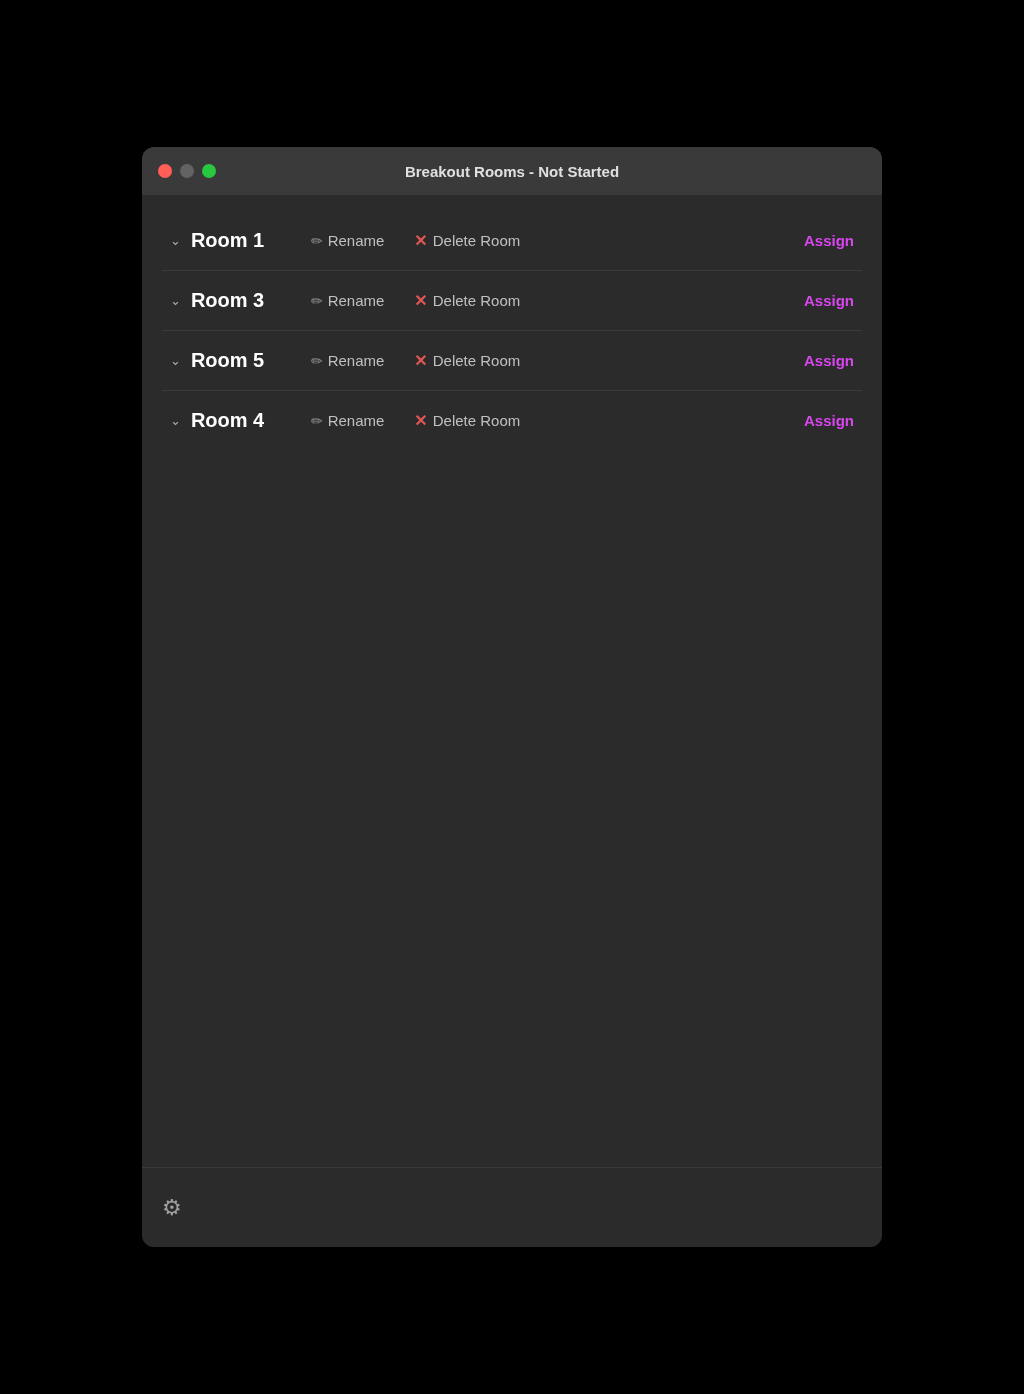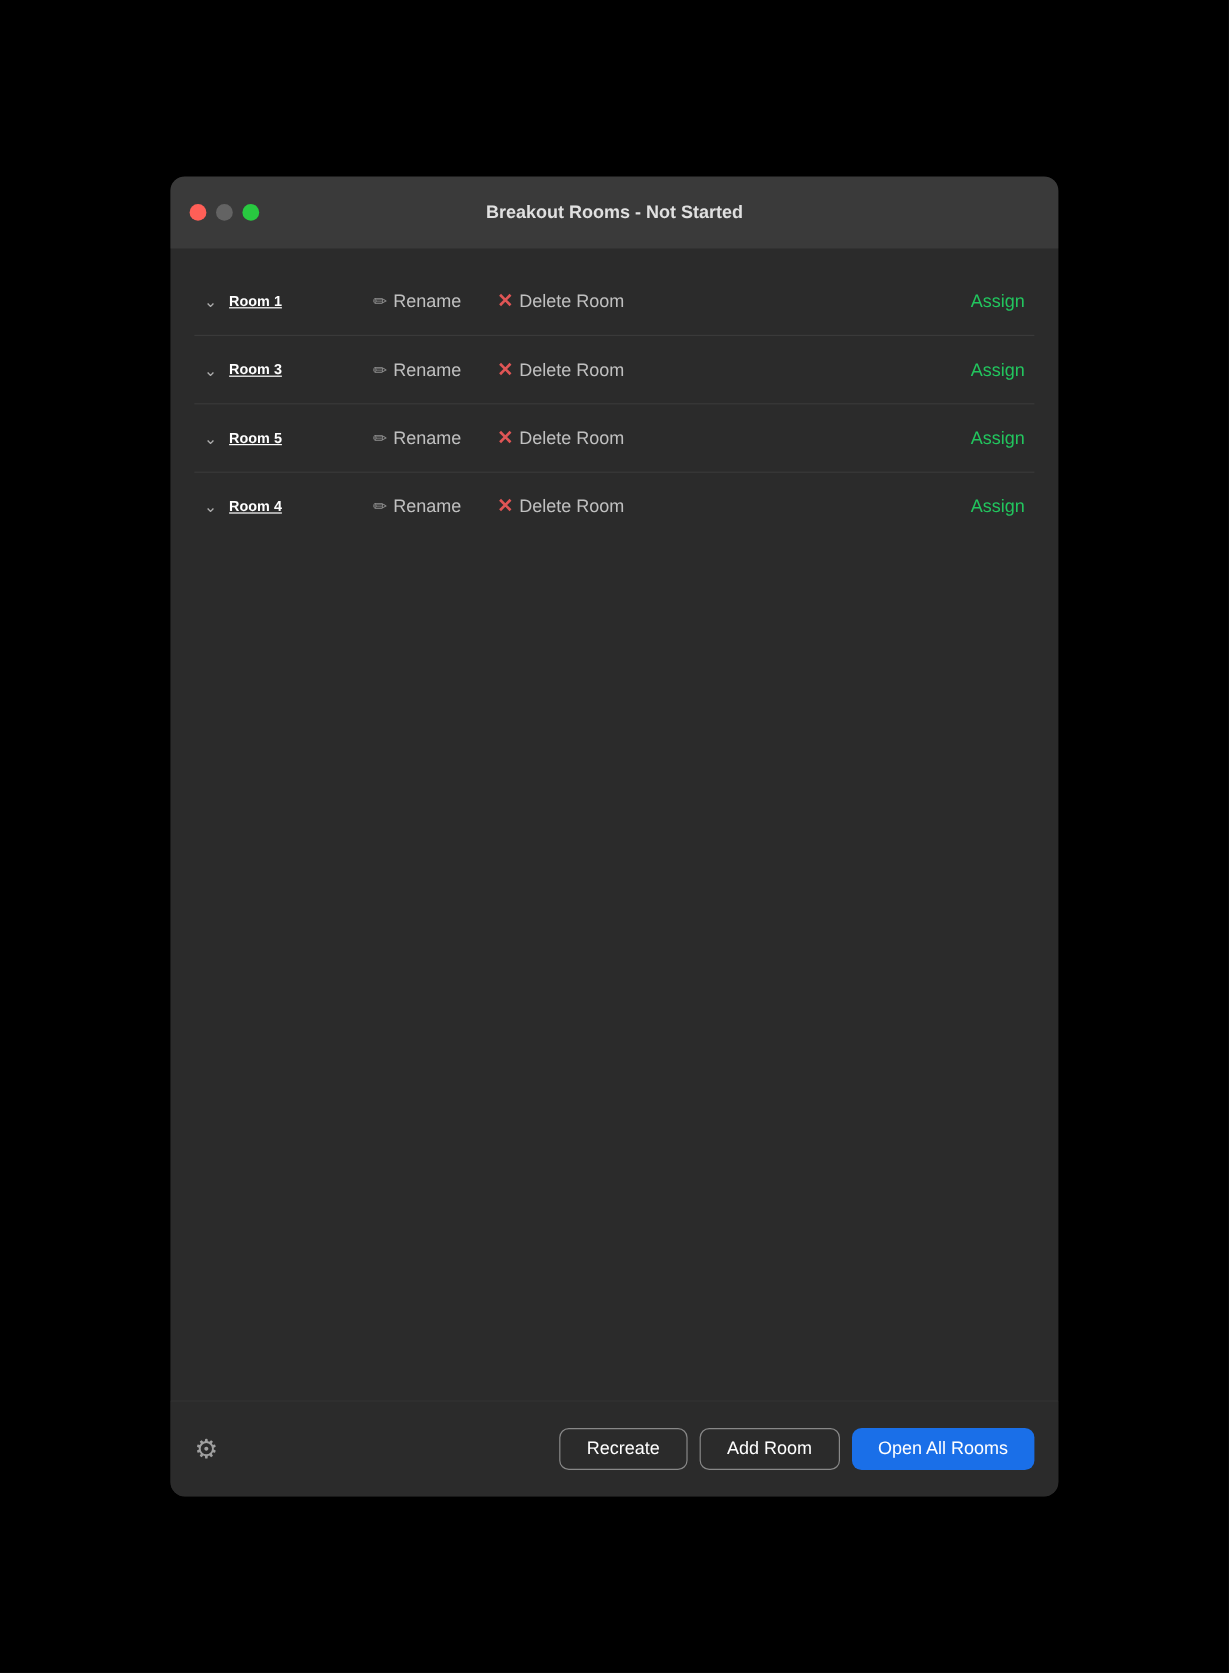--- a/index.html
+++ b/index.html
@@ -24,21 +24,21 @@
       background: #2b2b2b;
       border-radius: 12px;
       overflow: hidden;
       display: flex;
       flex-direction: column;
       box-shadow: 0 20px 60px rgba(0,0,0,0.8);
     }
 
     .titlebar {
       background: #3a3a3a;
-      height: 60px;
+      height: 48px;
       display: flex;
       align-items: center;
       padding: 0 16px;
       flex-shrink: 0;
       position: relative;
       border-radius: 12px 12px 0 0;
     }
 
     .traffic-lights {
       display: flex;
@@ -99,24 +99,23 @@
 
     .chevron-icon {
       color: #b0b0b0;
       font-size: 13px;
       margin-right: 10px;
       cursor: pointer;
     }
 
     .room-name {
       color: #ffffff;
-      font-size: 12px;
+      font-size: 20px;
       font-weight: 700;
       min-width: 90px;
-      text-decoration: underline;
     }
 
     .rename-btn {
       display: flex;
       align-items: center;
       gap: 5px;
       color: #c0c0c0;
       font-size: 15px;
       cursor: pointer;
       margin-left: 30px;
@@ -143,23 +142,23 @@
       padding: 0;
     }
 
     .delete-x {
       color: #e05555;
       font-size: 16px;
       font-weight: bold;
     }
 
     .assign-btn {
-      color: #22c55e;
-      font-size: 15px;
-      font-weight: 400;
+      color: #d946ef;
+      font-size: 15px;
+      font-weight: 700;
       cursor: pointer;
       margin-left: auto;
       background: none;
       border: none;
       padding: 0;
     }
 
     .footer {
       height: 80px;
       background: #2b2b2b;
@@ -274,19 +273,14 @@
         <span class="delete-x">✕</span>
         <span>Delete Room</span>
       </button>
       <button class="assign-btn">Assign</button>
     </div>
       </div>
   </div>
 
   <div class="footer">
     <span class="settings-icon">⚙</span>
-    <div class="footer-buttons">
-      <button class="btn-outline">Recreate</button>
-      <button class="btn-outline">Add Room</button>
-      <button class="btn-primary">Open All Rooms</button>
-    </div>
   </div>
 </div>
 
 </body></html>

